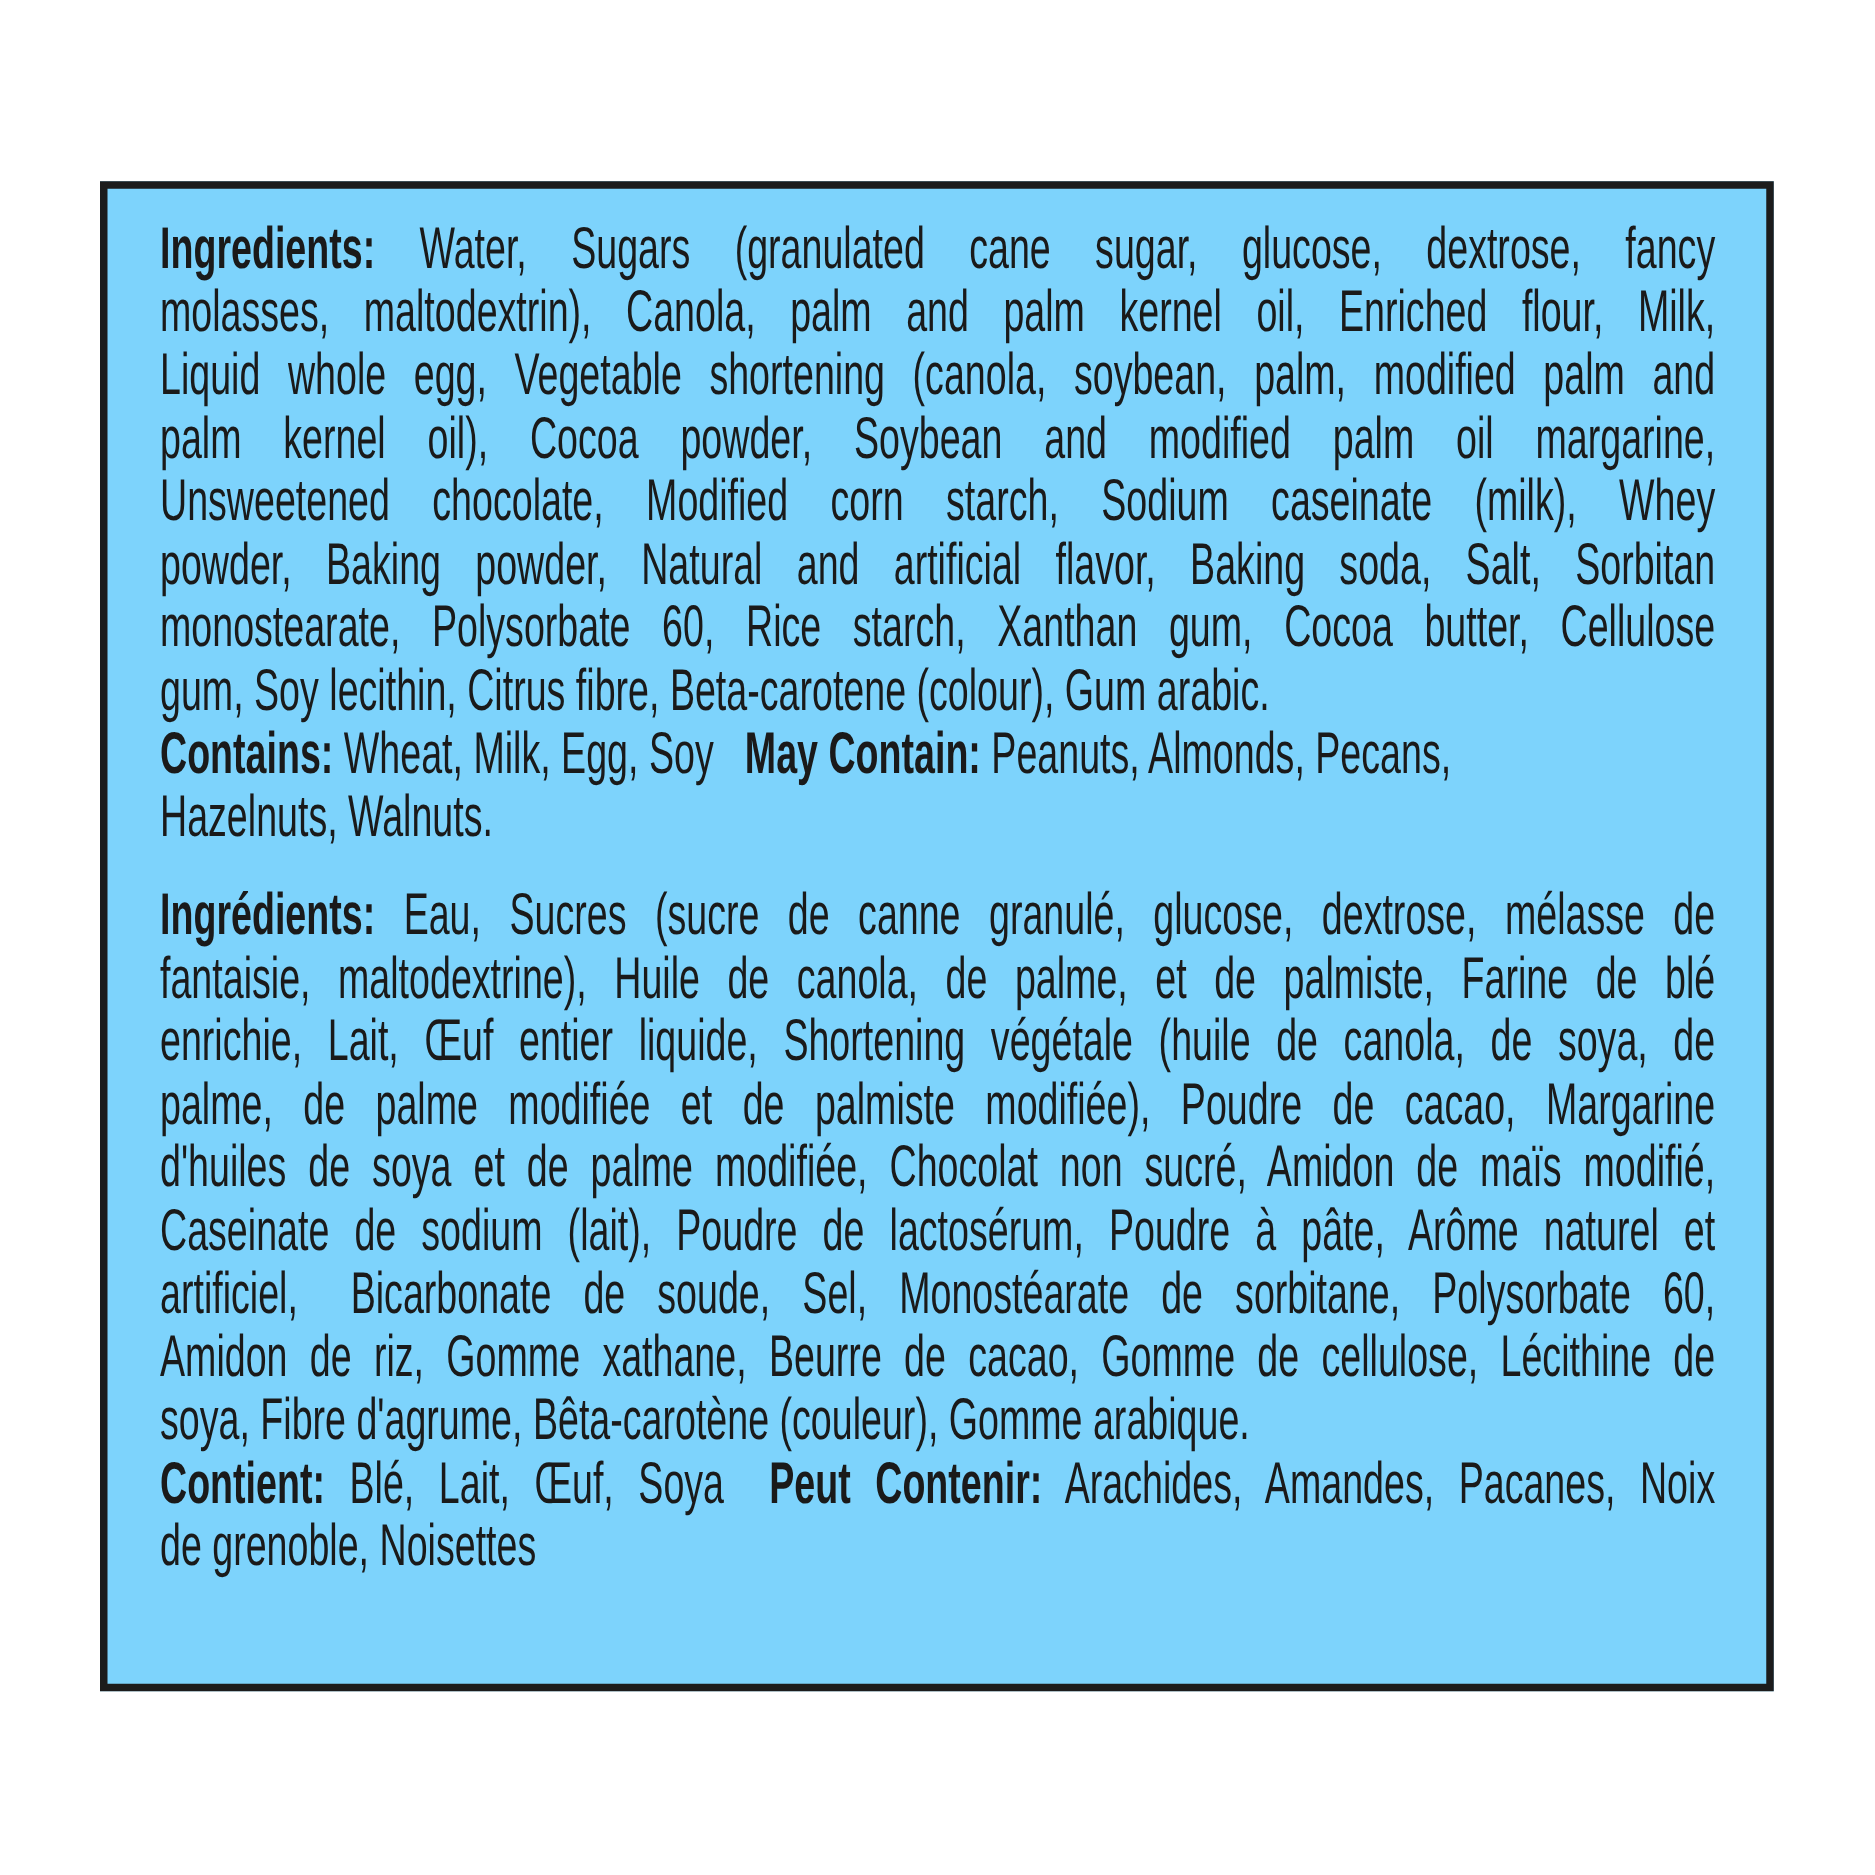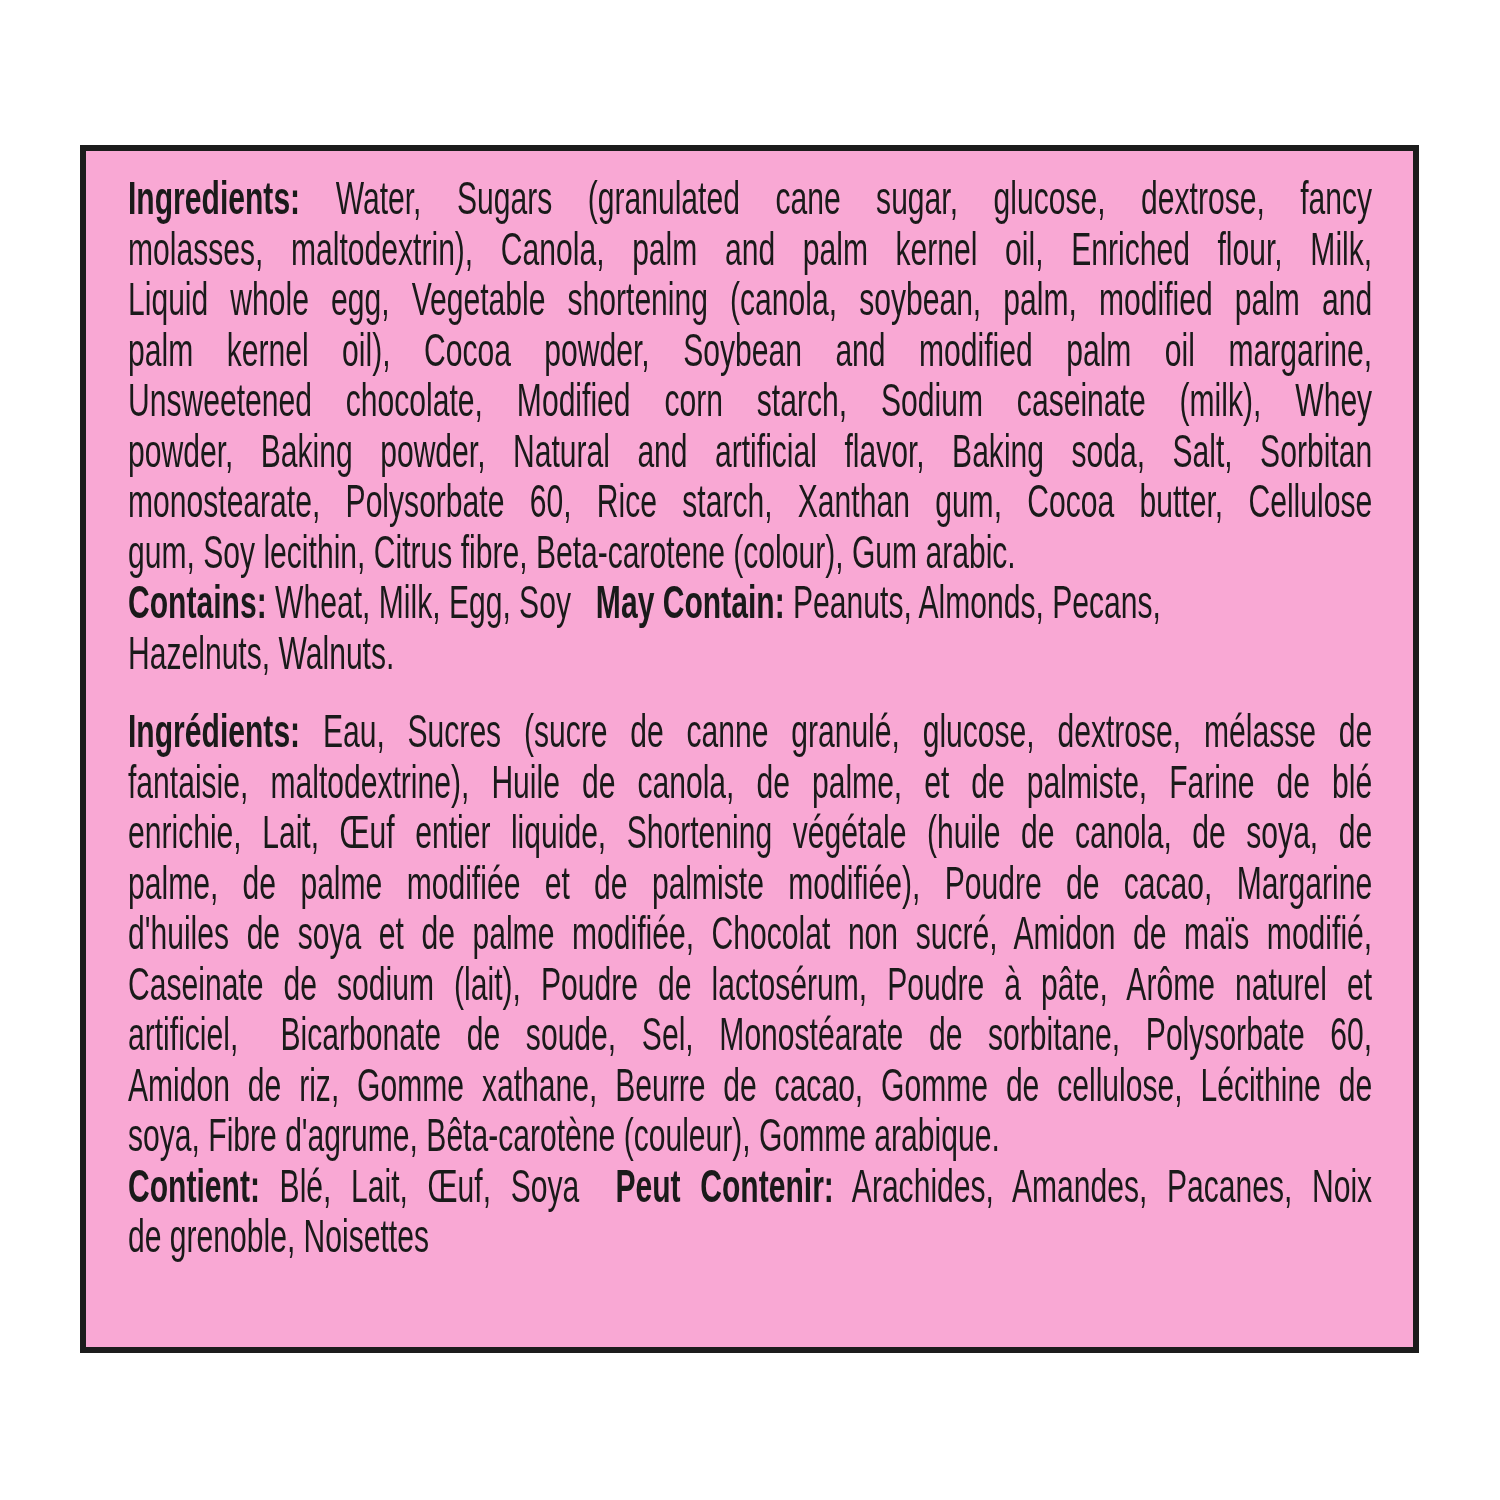--- a/index.html
+++ b/index.html
@@ -15,21 +15,21 @@
     overflow: hidden;
   }
   .panel {
     position: absolute;
     left: 80px;
     top: 145px;
     width: 1339px;
     height: 1208px;
     box-sizing: border-box;
     border: 6px solid #1c1c1c;
-    background: #f9a8d4;
+    background: #7dd3fc;
   }
   .textblock {
     position: absolute;
     left: 42px;
     top: 22px;
     width: 1944px;
     transform: scaleX(0.64);
     transform-origin: 0 0;
     font-family: "Liberation Sans", sans-serif;
     font-size: 47px;

